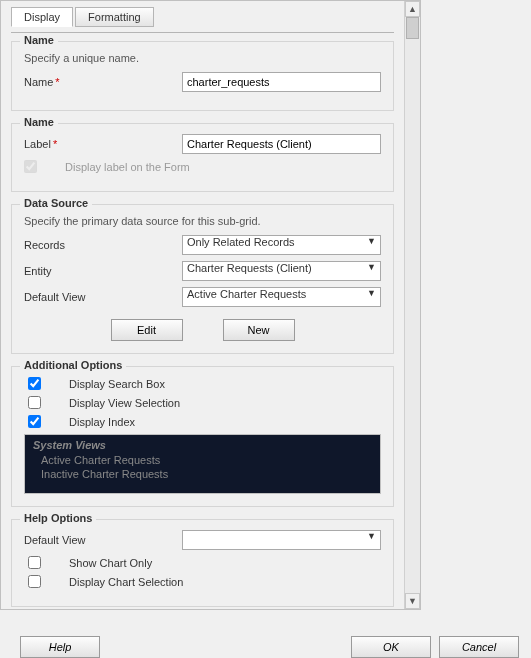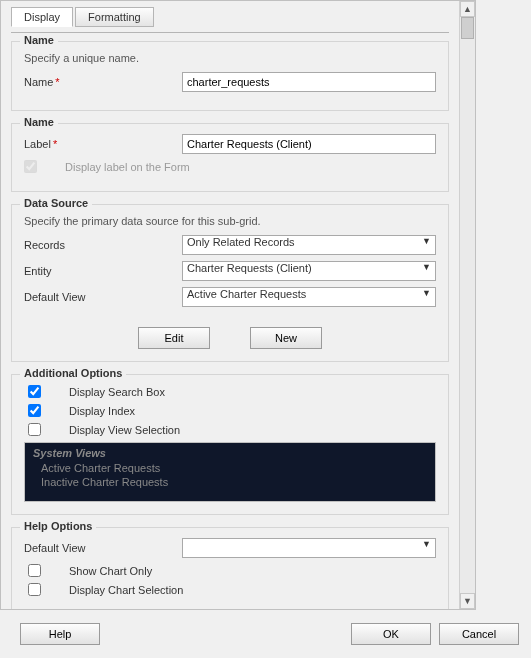--- a/index.html
+++ b/index.html
@@ -7,21 +7,21 @@
     margin: 0;
     font-family: "Segoe UI", Tahoma, Arial, sans-serif;
     font-size: 11px;
     background: #f0f0f0;
     color: #333;
     width: 531px;
     height: 658px;
     overflow: hidden;
   }
   .main-area {
-    width: 476px;
+    width: 421px;
     height: 610px;
     position: relative;
     background: #f0f0f0;
     border: 1px solid #c0c0c0;
   }
   .scroll-region {
     position: absolute;
     top: 0; left: 0; right: 16px; bottom: 0;
     padding: 6px 10px 10px 10px;
     overflow: hidden;
@@ -145,21 +145,21 @@
   .checkbox-row input[type=checkbox] { margin: 0; }
   .checkbox-row.indent { padding-left: 4px; }
 
   .disabled-check { opacity: 0.6; }
   .disabled-label { color: #9a9a9a; }
 
   .btnrow {
     display: flex;
     gap: 40px;
     justify-content: center;
-    margin-top: 20px;
+    margin-top: 12px;
   }
   button.btn {
     min-width: 72px;
     height: 22px;
     border: 1px solid #9a9a9a;
     background: linear-gradient(#fdfdfd,#e2e2e2);
     font: inherit;
     cursor: default;
   }
 
@@ -180,23 +180,24 @@
     color: #888;
     padding-left: 8px;
     line-height: 14px;
   }
 
   
   .bottombar {
     width: 531px;
     height: 48px;
     display: flex;
-    align-items: center;
+    align-items: flex-end;
     padding: 0 12px;
     background: #f0f0f0;
+    font-style: italic;
   }
   .bottombar .spacer { flex: 1; }
   .bottombar button.btn { min-width: 80px; margin-left: 8px; }
 </style>
 </head>
 <body>
 
 <div class="main-area">
   <div class="scroll-region">
 
@@ -266,26 +267,26 @@
     </div>
 
     <div class="group">
       <span class="legend">Additional Options</span>
 
       <div class="checkbox-row indent">
         <input type="checkbox" checked="" style="">
         <span>Display Search Box</span>
       </div>
       <div class="checkbox-row indent">
+        <input type="checkbox" style="">
+        <span>Display View Selection</span>
+      </div>
+      <div class="checkbox-row indent">
         <input type="checkbox" checked="" style="">
         <span>Display Index</span>
-      </div>
-      <div class="checkbox-row indent">
-        <input type="checkbox" style="">
-        <span>Display View Selection</span>
       </div>
 
       <div class="listbox">
         <div class="hdr">System Views</div>
         <div class="item">Active Charter Requests</div>
         <div class="item">Inactive Charter Requests</div>
       </div>
     </div>
 
     <div class="group">

